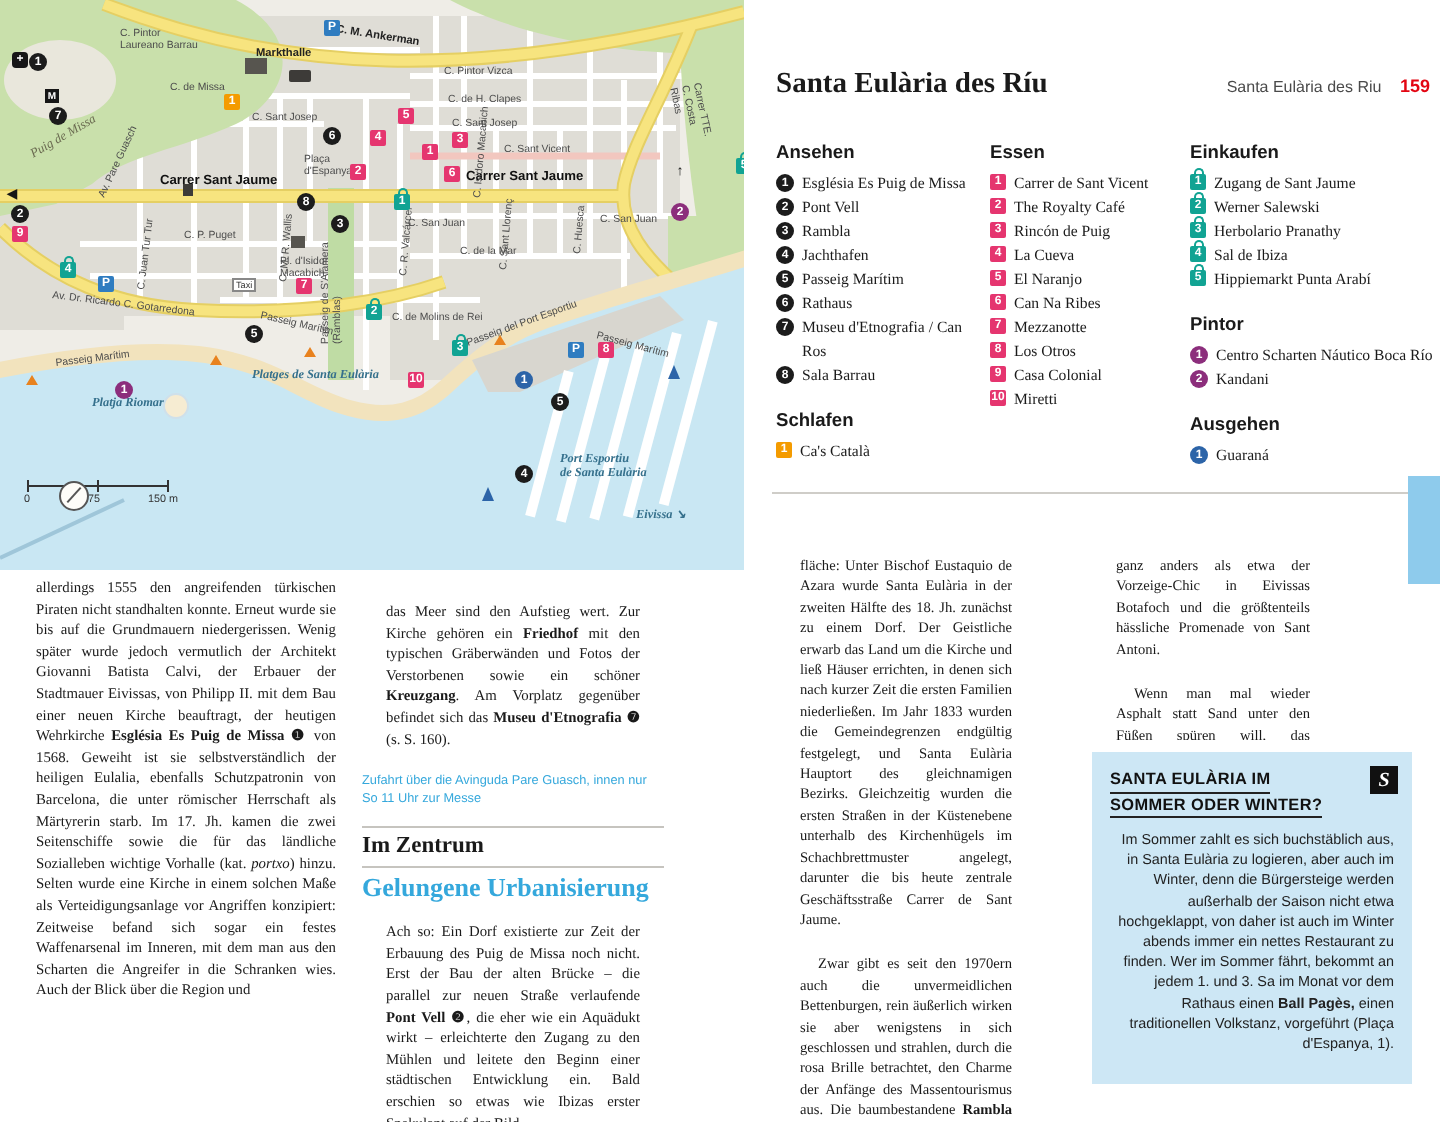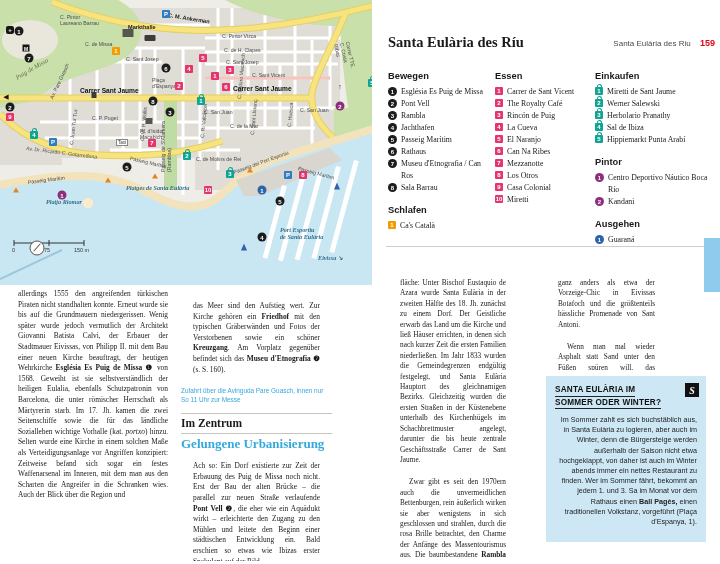--- a/index.html
+++ b/index.html
@@ -187,21 +187,21 @@
     <p class="para">Ach so: Ein Dorf existierte zur Zeit der Erbauung des Puig de Missa noch nicht. Erst der Bau der alten Brücke – die parallel zur neuen Straße verlaufende <b>Pont Vell ❷</b>, die eher wie ein Aquädukt wirkt – erleichterte den Zugang zu den Mühlen und leitete den Beginn einer städtischen Entwicklung ein. Bald erschien so etwas wie Ibizas erster Spekulant auf der Bild-</p>
   </div>
 
   <div class="rp-header">
     <span>Santa Eulària des Riu</span>
     <span class="pagenum">159</span>
   </div>
   <h1 class="rp-title">Santa Eulària des Ríu</h1>
 
   <div class="legend-col legend-col0">
-      <div class="legend-h">Bewegen</div>
+      <div class="legend-h">Ansehen</div>
       <div class="li-row">
         <span class="mk mk-c" style="background: rgb(28, 28, 28); --c: #1c1c1c;">1</span>
         <span class="li-tx">Església Es Puig de Missa</span>
       </div>
       <div class="li-row">
         <span class="mk mk-c" style="background: rgb(28, 28, 28); --c: #1c1c1c;">2</span>
         <span class="li-tx">Pont Vell</span>
       </div>
       <div class="li-row">
         <span class="mk mk-c" style="background: rgb(28, 28, 28); --c: #1c1c1c;">3</span>
@@ -273,42 +273,42 @@
       </div>
       <div class="li-row">
         <span class="mk mk-s" style="background: rgb(229, 53, 111); --c: #e5356f;">10</span>
         <span class="li-tx">Miretti</span>
       </div>
     </div>
   <div class="legend-col legend-col2">
       <div class="legend-h">Einkaufen</div>
       <div class="li-row">
         <span class="mk mk-s mk-bag" style="background: rgb(17, 163, 147); --c: #11a393;">1</span>
-        <span class="li-tx">Miretti de Sant Jaume</span>
+        <span class="li-tx">Zugang de Sant Jaume</span>
       </div>
       <div class="li-row">
         <span class="mk mk-s mk-bag" style="background: rgb(17, 163, 147); --c: #11a393;">2</span>
         <span class="li-tx">Werner Salewski</span>
       </div>
       <div class="li-row">
         <span class="mk mk-s mk-bag" style="background: rgb(17, 163, 147); --c: #11a393;">3</span>
         <span class="li-tx">Herbolario Pranathy</span>
       </div>
       <div class="li-row">
         <span class="mk mk-s mk-bag" style="background: rgb(17, 163, 147); --c: #11a393;">4</span>
         <span class="li-tx">Sal de Ibiza</span>
       </div>
       <div class="li-row">
         <span class="mk mk-s mk-bag" style="background: rgb(17, 163, 147); --c: #11a393;">5</span>
         <span class="li-tx">Hippiemarkt Punta Arabí</span>
       </div>
       <div class="legend-h">Pintor</div>
       <div class="li-row">
         <span class="mk mk-c" style="background: rgb(140, 46, 124); --c: #8c2e7c;">1</span>
-        <span class="li-tx">Centro Deportivo Náutico Boca Río</span>
+        <span class="li-tx">Centro Scharten Náutico Boca Río</span>
       </div>
       <div class="li-row">
         <span class="mk mk-c" style="background: rgb(140, 46, 124); --c: #8c2e7c;">2</span>
         <span class="li-tx">Kandani</span>
       </div>
       <div class="legend-h">Ausgehen</div>
       <div class="li-row">
         <span class="mk mk-c" style="background: rgb(44, 100, 168); --c: #2c64a8;">1</span>
         <span class="li-tx">Guaraná</span>
       </div>

